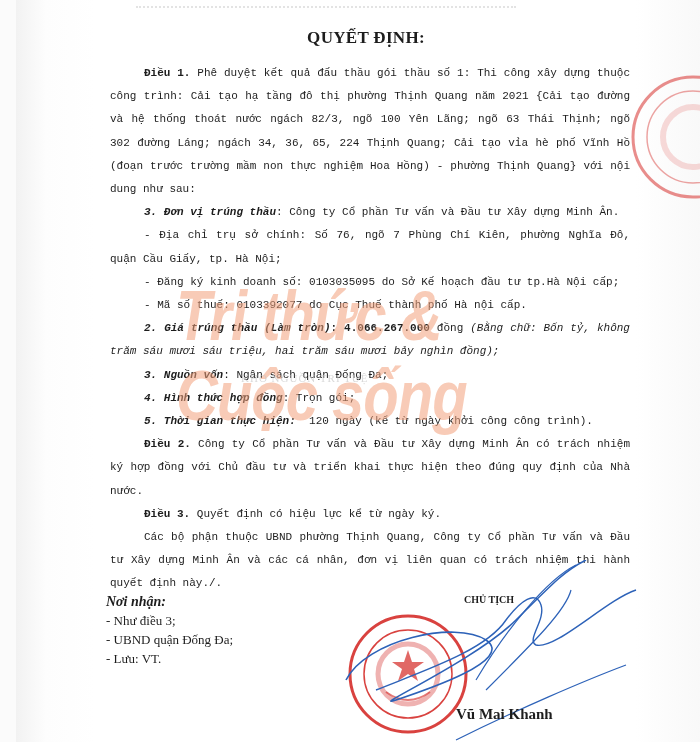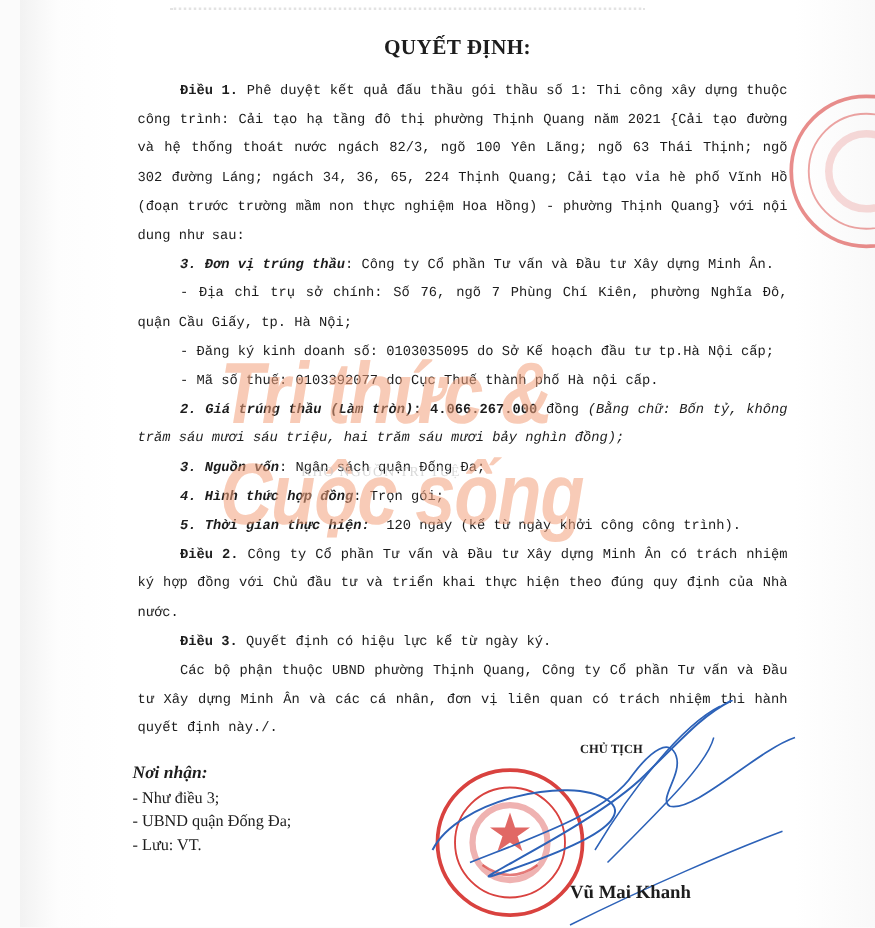--- a/index.html
+++ b/index.html
@@ -42,21 +42,21 @@
     transform: scaleY(1.2); transform-origin: left top;
   }
   .wm-sub {
     position: absolute; left: 225px; top: 372px; font-family: Liberation Serif, serif;
     font-size: 11px; color: #c9c9c9; letter-spacing: 1px; opacity: 0.7;
   }
 
   .recipients {
     position: absolute; left: 90px; top: 592px; font-size: 13px; line-height: 19px;
   }
-  .recipients .head { font-weight: bold; font-style: italic; font-size: 14px; margin-top: 17px; }
+  .recipients .head { font-weight: bold; font-style: italic; font-size: 14px; }
   .sign-title {
     position: absolute; left: 448px; top: 594px; font-weight: bold; font-size: 10px;
   }
   .sign-name {
     position: absolute; left: 440px; top: 706px; font-weight: bold; font-size: 15px;
   }
   .stamp { position: absolute; left: 330px; top: 612px; width: 124px; height: 124px; }
   .stamp2 { position: absolute; left: 612px; top: 72px; width: 130px; height: 130px; opacity: 0.8; }
   .signature { position: absolute; left: 320px; top: 560px; width: 320px; height: 182px; }
 </style>

